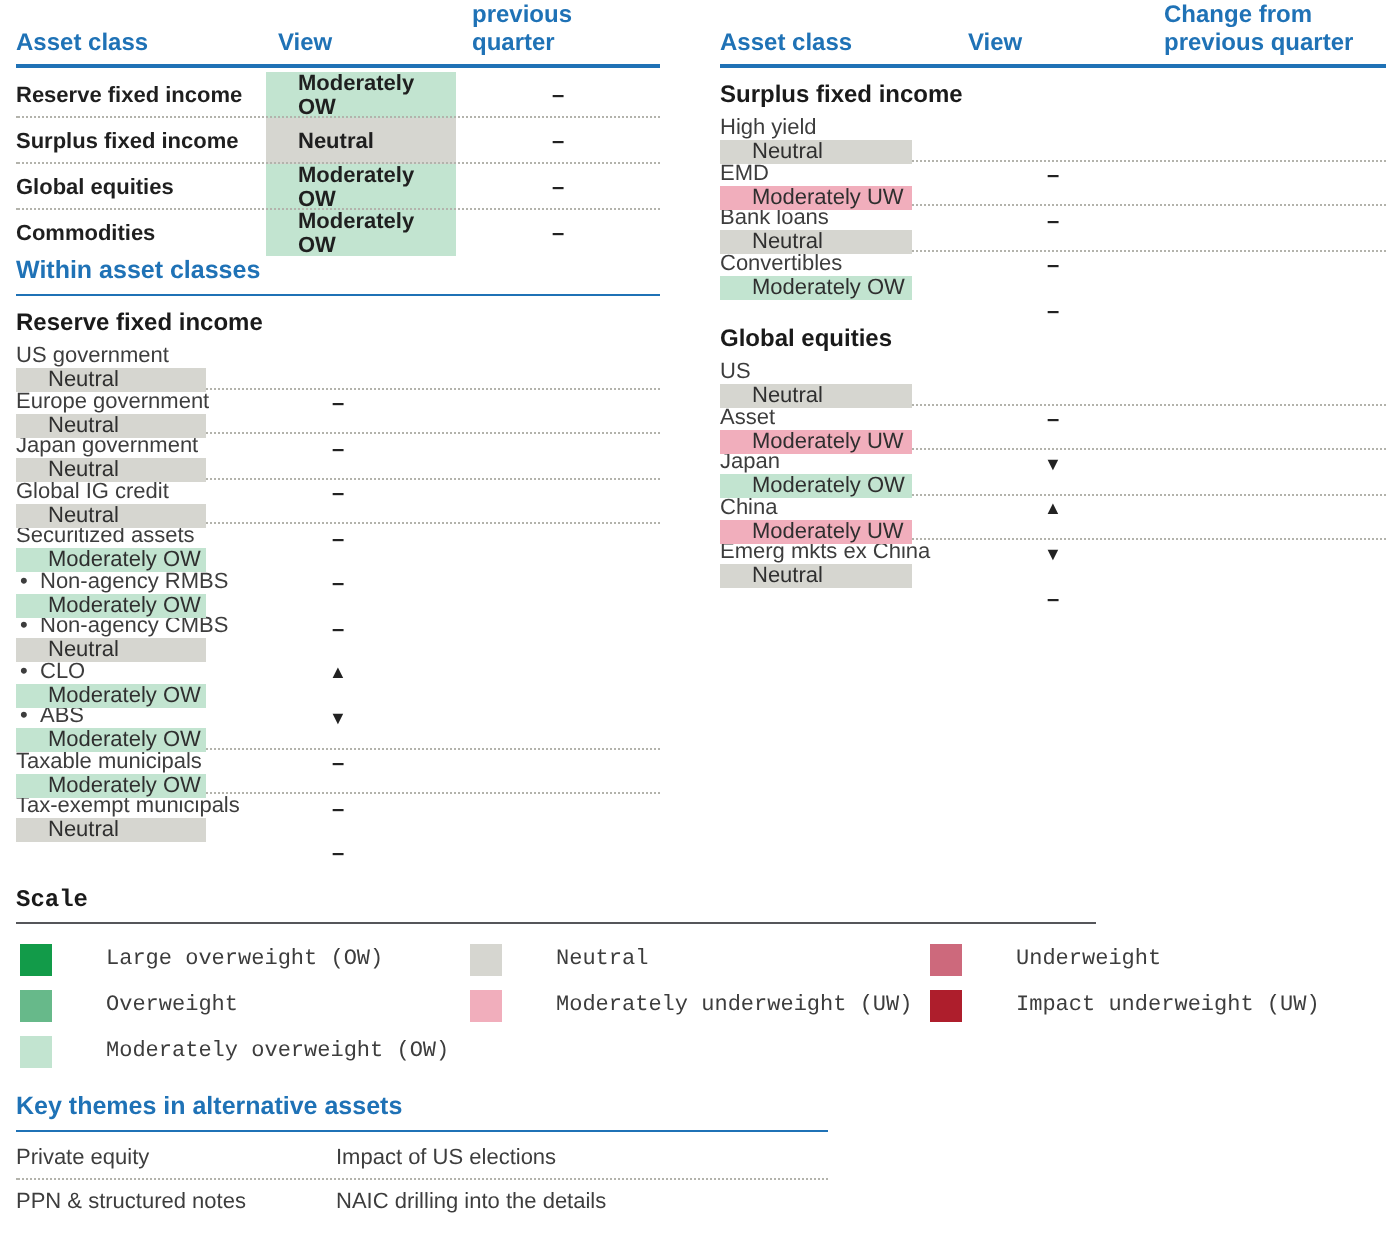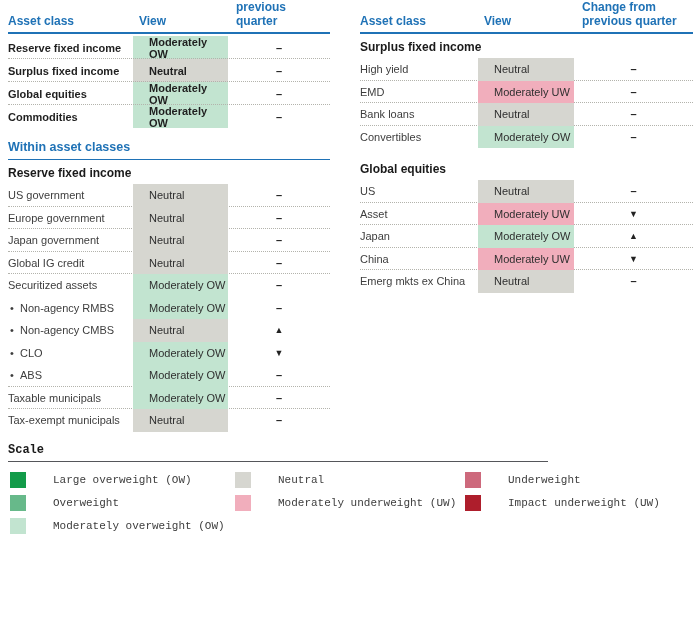--- a/index.html
+++ b/index.html
@@ -15,41 +15,41 @@
            border-bottom:2px solid #1F72B6; color:#1F72B6; font-weight:700; font-size:12px; line-height:14px; }
   .tbl-left  .th-asset { width:125px; }
   .tbl-left  .th-view  { width:95px; padding-left:6px; }
   .tbl-right .th-asset { width:118px; }
   .tbl-right .th-view  { width:96px; padding-left:6px; }
   .th-change { flex:1; padding-left:8px; }
 
   .rows { margin-top:2px; }
   .row { position:relative; display:flex; align-items:stretch; }
   .rows-top .row { height:23px; }
-  .rows-detail .row { height:22.5px; }
+  .rows-detail .row { height:22.5px;flex-direction:column; }
   .c-label { display:flex; align-items:center; font-size:11px; color:#3d3d3d; }
   .tbl-left  .c-label { width:125px; }
   .tbl-right .c-label { width:118px; }
   .c-view { display:flex; align-items:center; padding-left:16px; font-size:11px; color:#2f2f2f; position:relative; z-index:1; }
   .tbl-left  .c-view { width:95px; }
   .tbl-right .c-view { width:96px; }
   .c-change { flex:1; display:flex; align-items:center; justify-content:center; font-size:11px; font-weight:700; color:#222; }
   .c-change.arrow { font-size:9px; }
   .rows-top .c-label, .rows-top .c-view { font-weight:700; color:#1f1f1f; }
 
   .row.sep::after { content:""; position:absolute; left:0; right:0; bottom:0;
                     border-bottom:1px dotted #b3b3ac; z-index:0; }
   .rows-top .row.sep::after { z-index:2; }
 
   .bullet { display:none; }
   .indent .bullet { display:inline-block; width:12px; padding-left:2px; color:#3d3d3d; font-size:11px; }
 
   .blue-heading { color:#1F72B6; font-weight:700; font-size:12.5px; line-height:15px;
                   border-bottom:1.5px solid #1F72B6; padding-bottom:4px; }
-  .tbl-left .blue-heading { margin-top:12px; }
+  .tbl-left .blue-heading { margin-top:0; }
   .sub-heading { font-weight:700; font-size:12px; color:#1a1a1a; line-height:16px; margin-top:5px; margin-bottom:3px; }
   .gap-section { margin-top:13px; }
 
   
   .scale-block { position:absolute; left:8px; top:442px; width:684px;font-family:Liberation Mono, monospace; }
   .scale-title { font-weight:700; font-size:12px; color:#1a1a1a; line-height:16px; }
   .scale-rule { width:540px; border-bottom:1px solid #55565A; margin-top:3px; }
   .scale-cols { display:flex; margin-top:6px; padding-left:2px; }
   .scale-col-1 { width:225px; } .scale-col-2 { width:230px; } .scale-col-3 { flex:1; }
   .legend-item { height:23px; display:flex; align-items:center; gap:27px; }
@@ -360,14 +360,27 @@
     <span class="legend-label">Underweight</span>
   </div>
           <div class="legend-item">
     <span class="swatch" style="background: rgb(174, 30, 44);"></span>
     <span class="legend-label">Impact underweight (UW)</span>
   </div>
         </div>
     </div>
   </div>
 
+  <div class="themes-block">
+    <div class="blue-heading">Key themes in alternative assets</div>
+    <div class="themes-rows">
+        <div class="theme-row sep">
+    <span class="c-label lbl">Private equity</span>
+    <span class="theme">Impact of US elections</span>
+  </div>
+        <div class="theme-row">
+    <span class="c-label lbl">PPN &amp; structured notes</span>
+    <span class="theme">NAIC drilling into the details</span>
+  </div>
+      </div>
+  </div>
 
 </div>
 
 </body></html>

